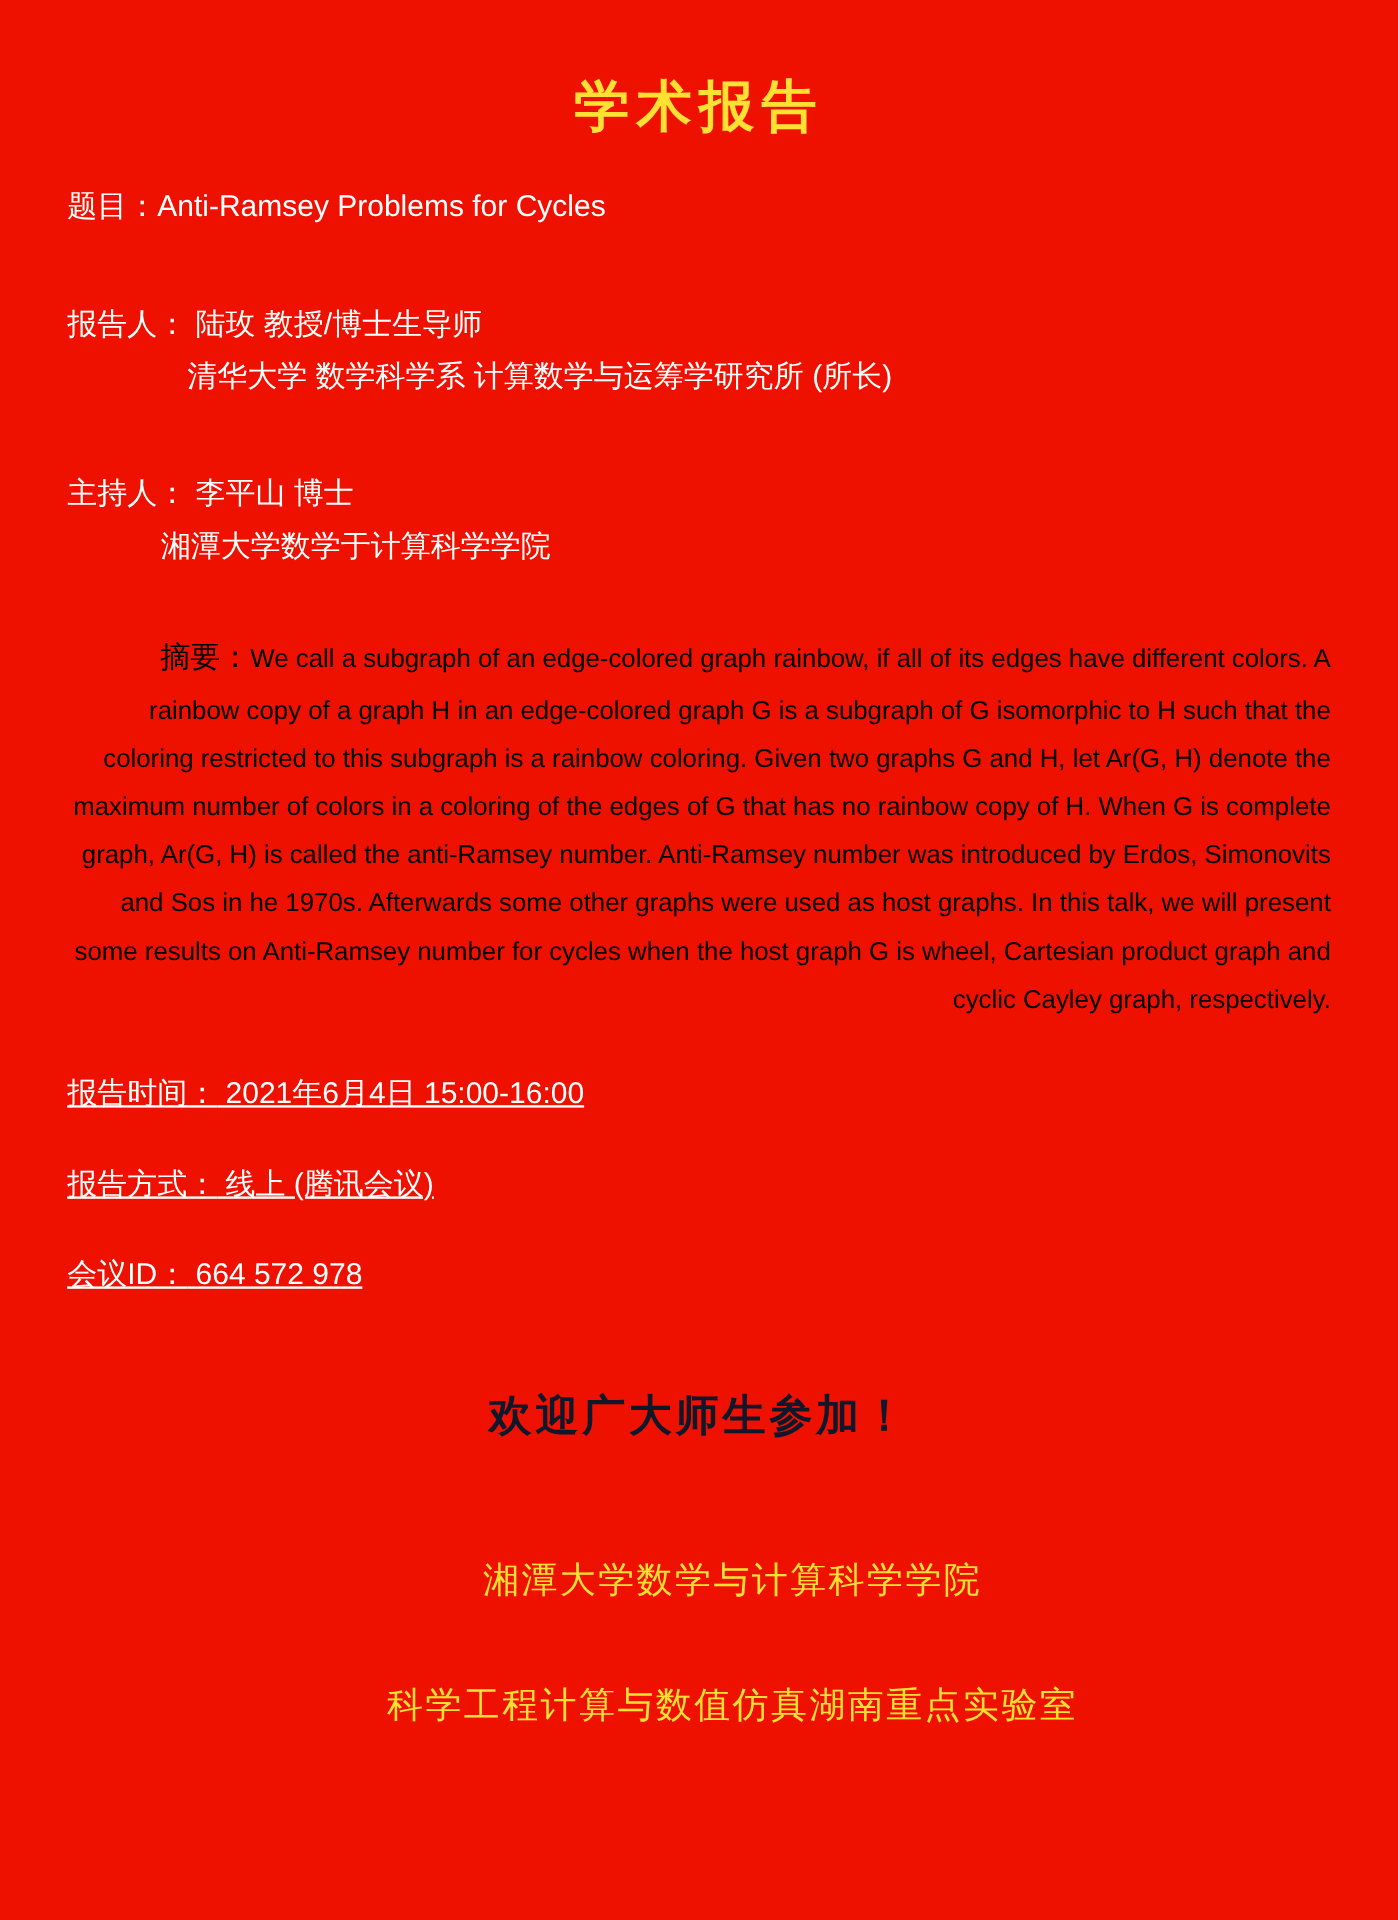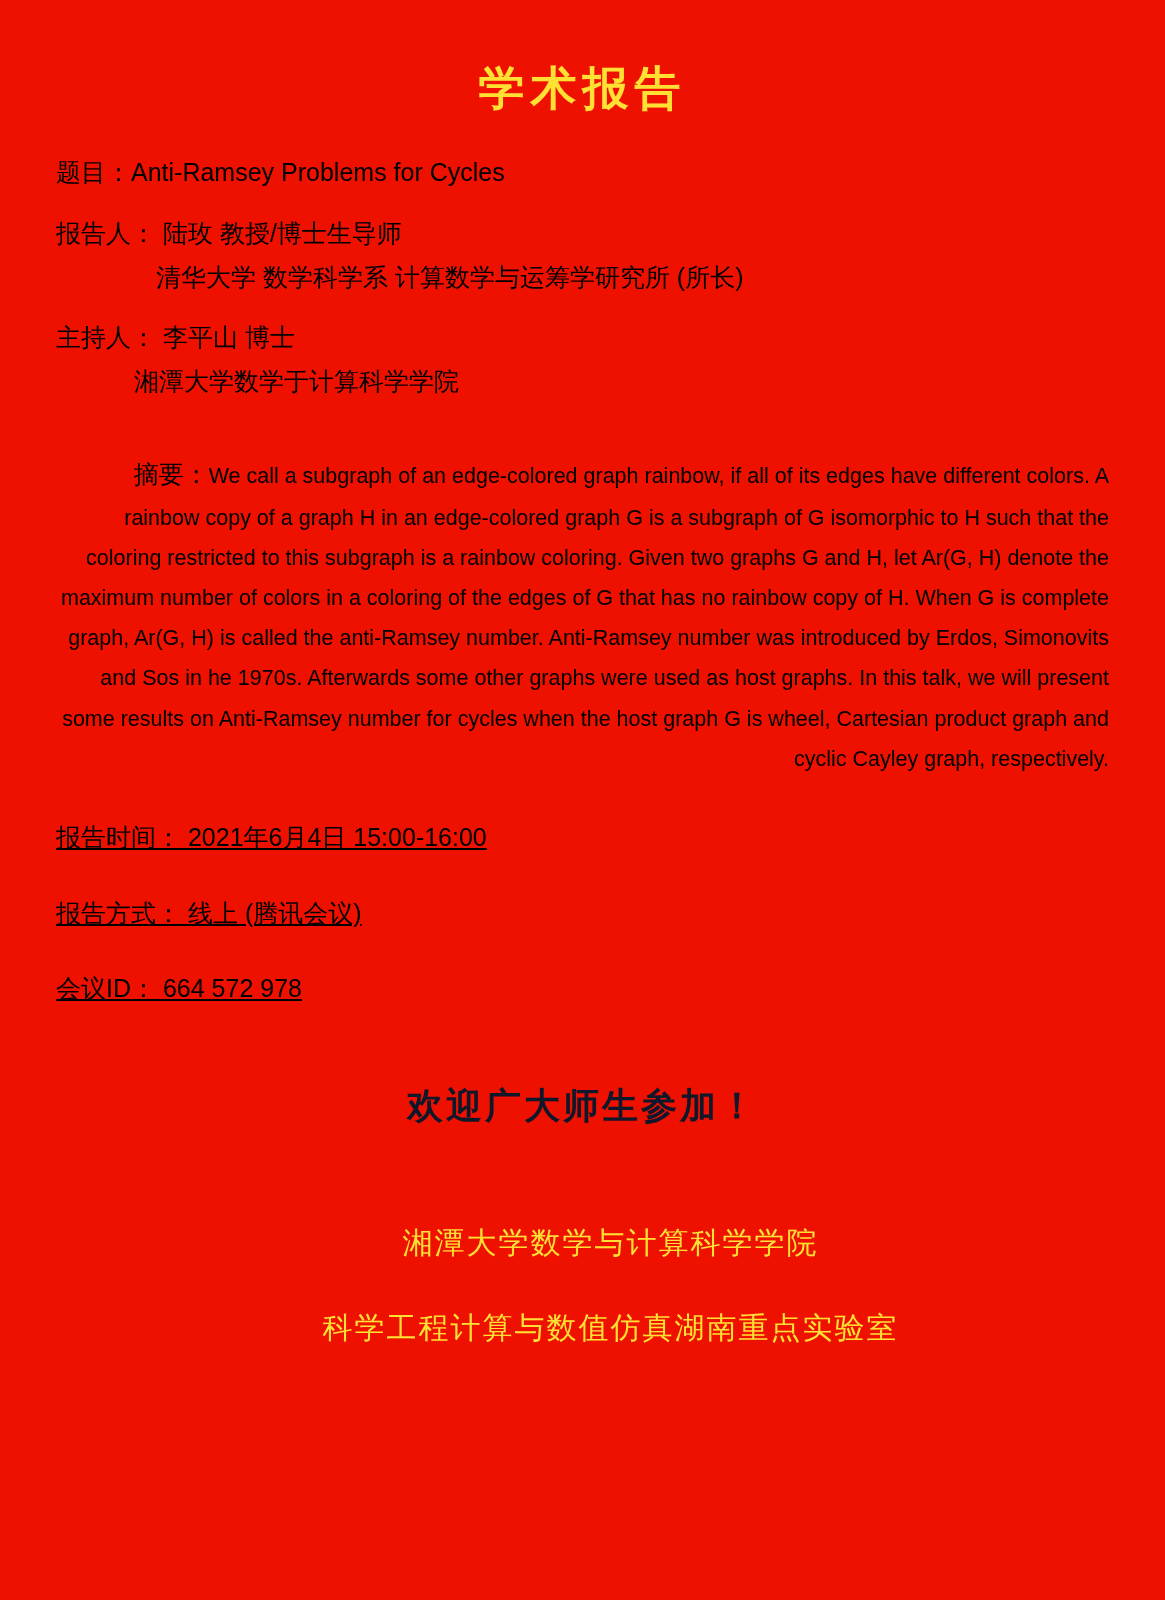--- a/index.html
+++ b/index.html
@@ -29,24 +29,24 @@
     padding-top: 58px;
     font-family: "DejaVu Sans", "Liberation Sans", sans-serif;
   }
   .body-area {
     padding: 0 56px;
     margin-top: 36px;
   }
   .line {
     font-size: 25px;
     line-height: 1.35;
-    color: #000000;
+    color: #ffffff;
     margin: 0;
   }
-  .row-gap-lg { margin-top: 27px; }
+  .row-gap-lg { margin-top: 64px; }
   .row-gap-sm { margin-top: 10px; }
 
   .indent-1 { padding-left: 100px; }
   .indent-2 { padding-left: 78px; }
 
   .abstract {
     margin-top: 52px;
     font-size: 21.5px;
     line-height: 1.87;
     color: #000000;
@@ -76,21 +76,21 @@
     margin-top: 92px;
     text-align: center;
     font-family: "DejaVu Serif", "Liberation Serif", serif;
   }
   .footer-line {
     font-size: 30px;
     color: #ffe033;
     letter-spacing: 2px;
   }
   .footer-line + .footer-line {
-    margin-top: 44px;
+    margin-top: 63px;
     text-align: center;
   }
   .footer-shift-1 { padding-left: 56px; }
   .footer-shift-2 { padding-left: 56px; }
 </style>
 </head>
 <body>
 
 <div class="poster">
 

